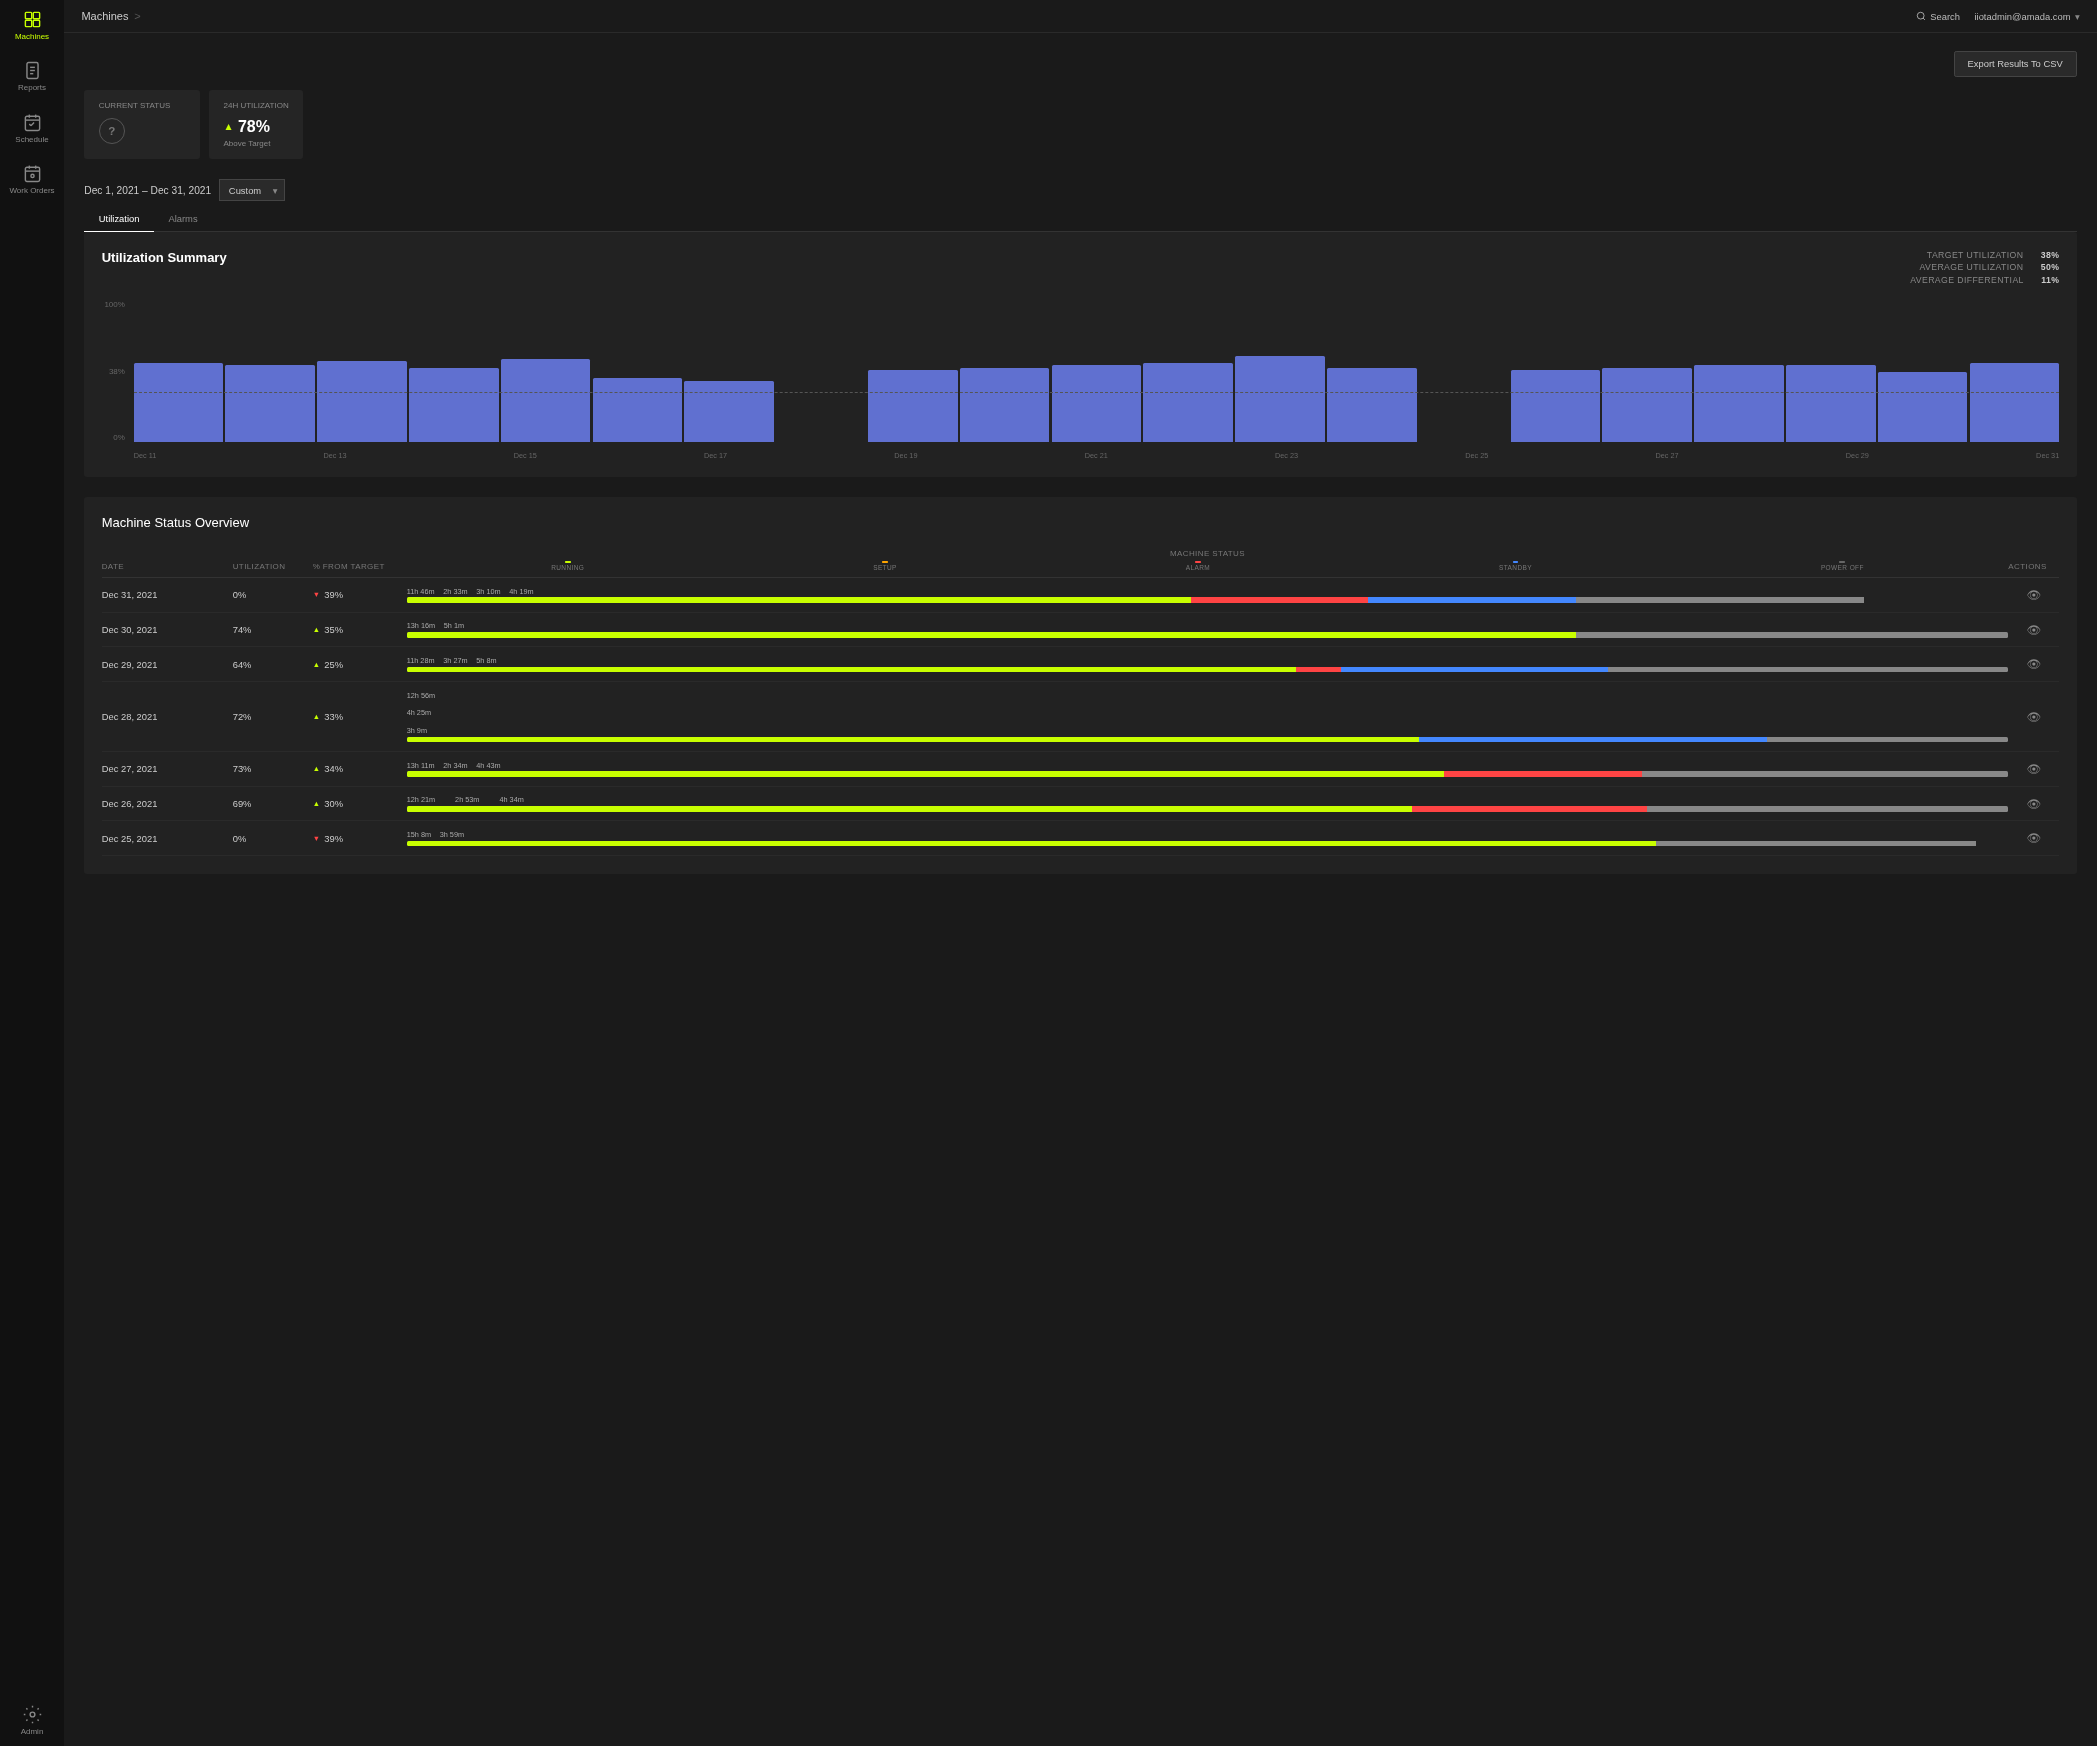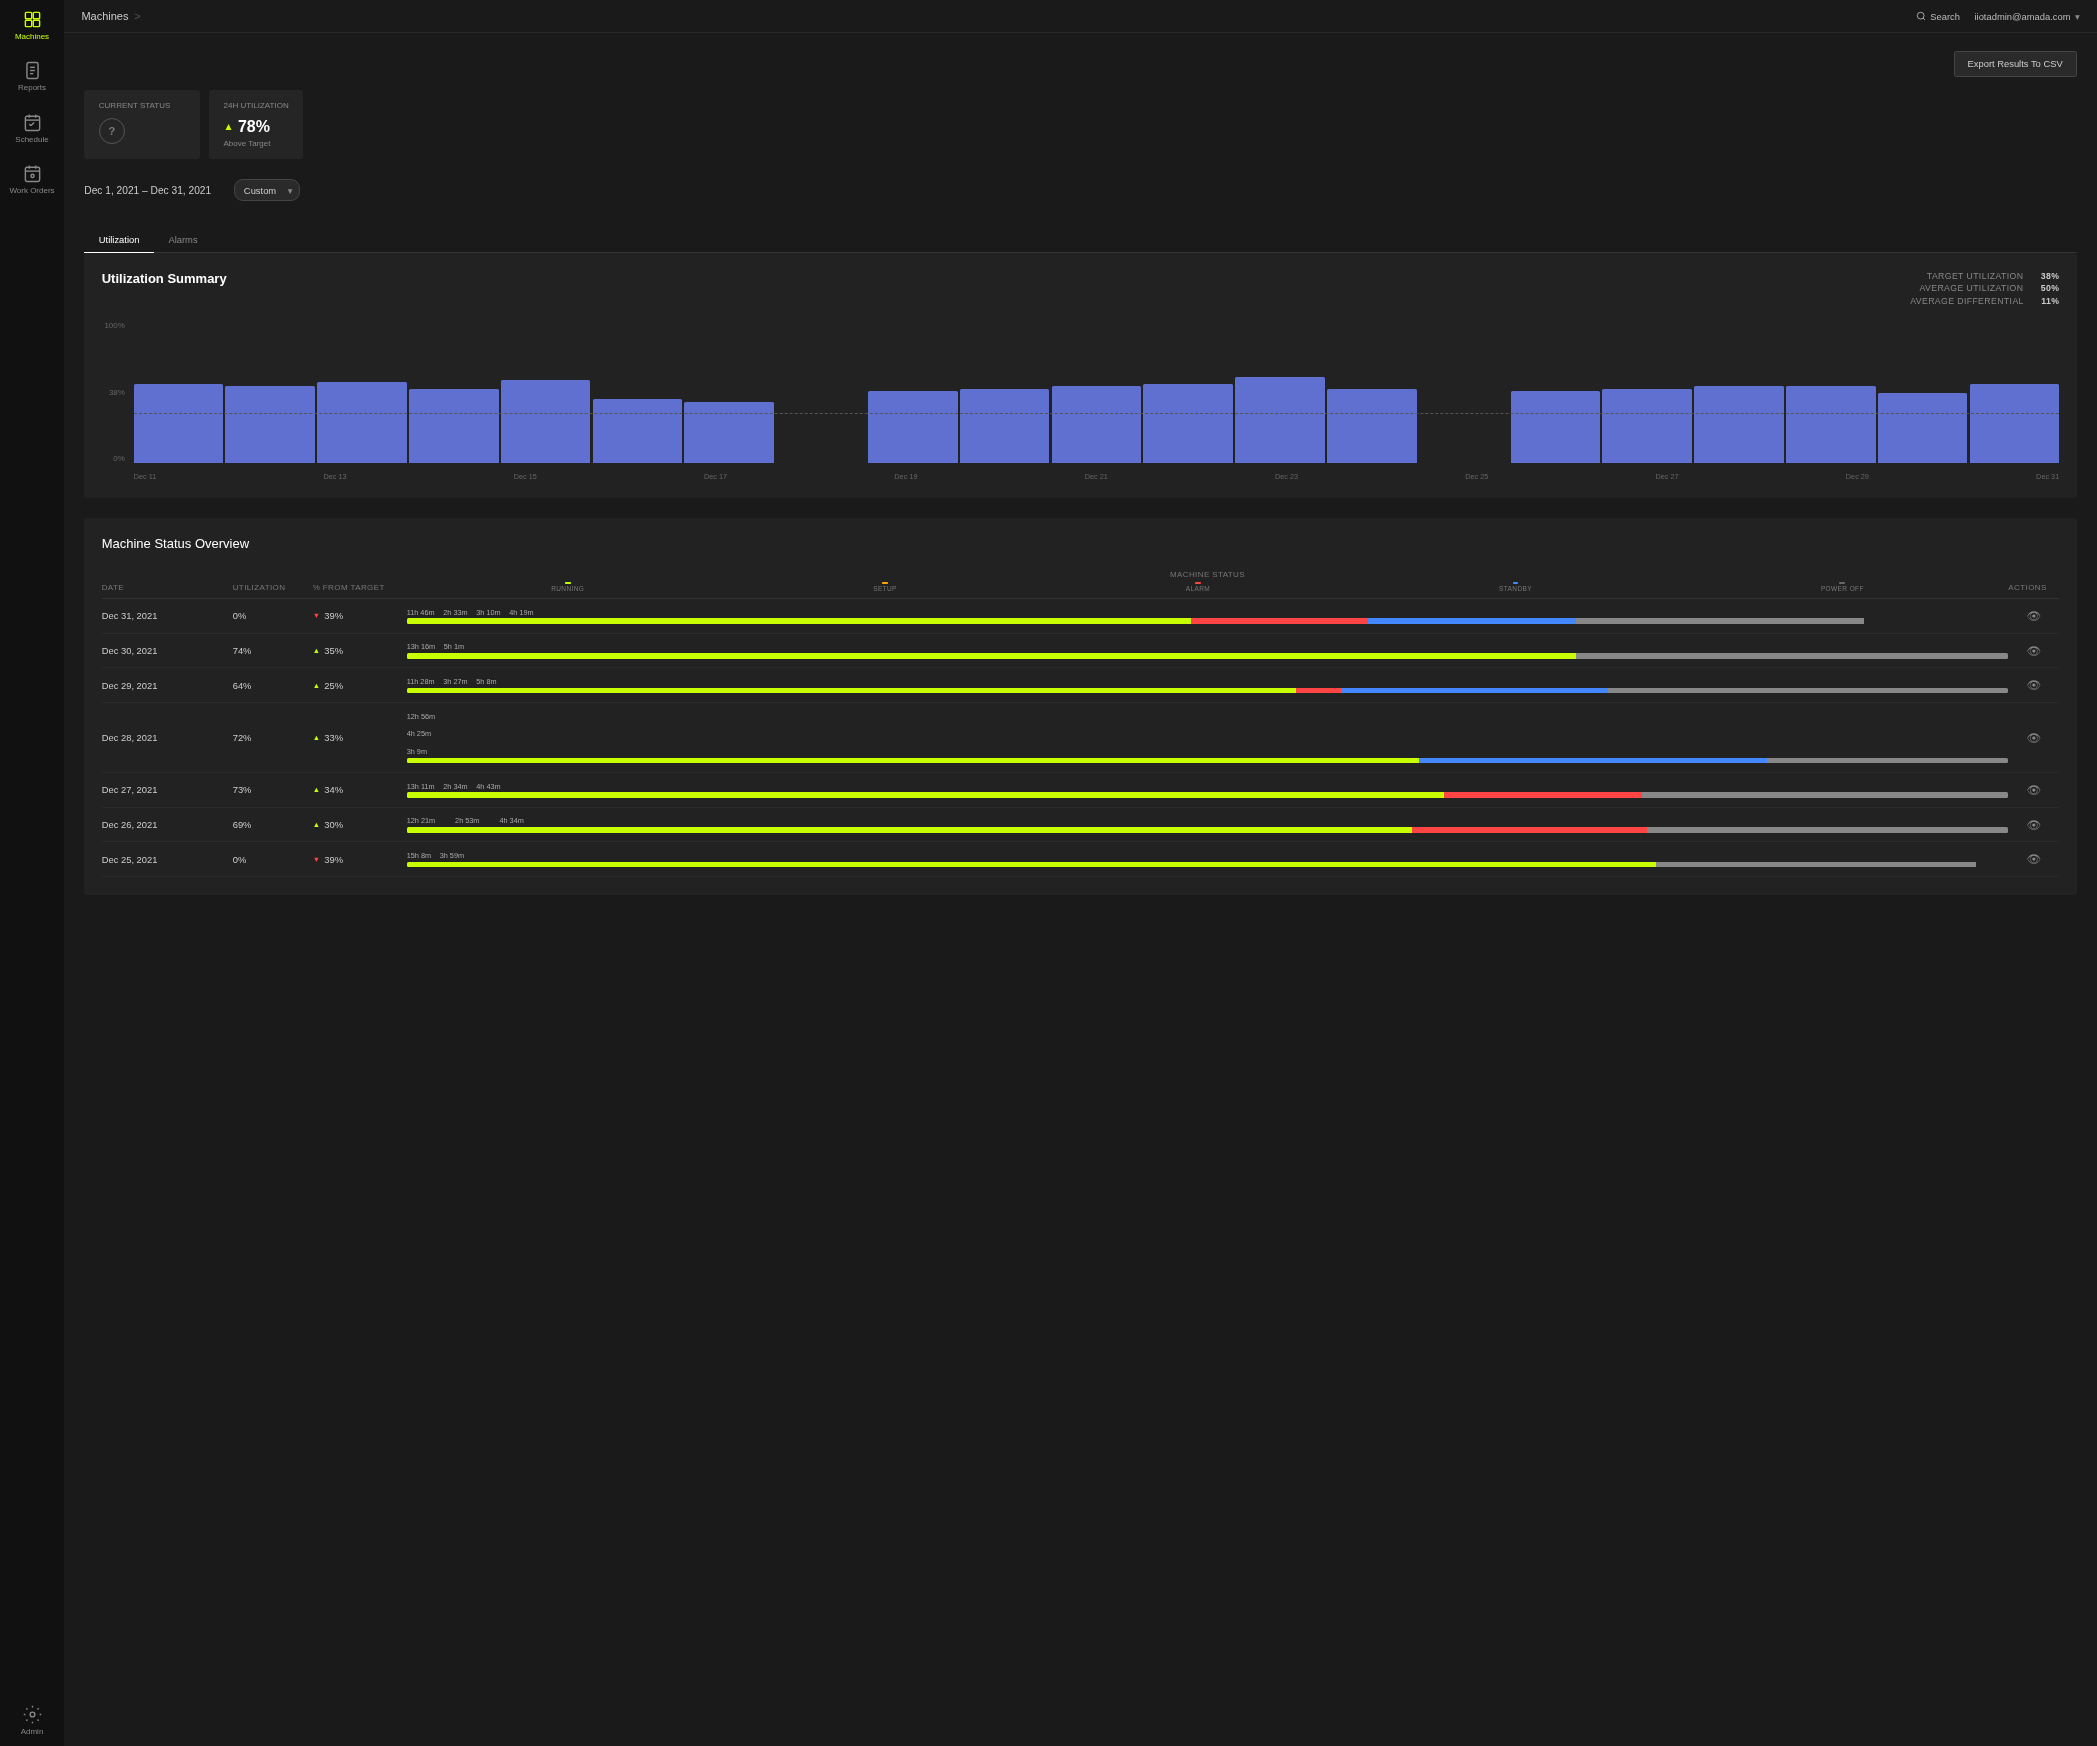--- a/index.html
+++ b/index.html
@@ -34,23 +34,23 @@
     .status-row { display: flex; gap: 8.7px; margin-bottom: 20.3px; }
     .status-card { background: #252525; border-radius: 2.9px; padding: 11.6px 14.5px; min-width: 116px; }
     .status-card-title { font-size: 8px; color: #888; margin-bottom: 7.3px; text-transform: uppercase; }
     .status-icon { width: 26px; height: 26px; border-radius: 50%; border: 1.5px solid #555; display: flex; align-items: center; justify-content: center; color: #777; font-size: 11.6px; font-weight: bold; }
     .utilization-card { background: #252525; border-radius: 2.9px; padding: 11.6px 14.5px; }
     .util-value { display: flex; align-items: center; gap: 4.4px; font-size: 16px; color: #fff; font-weight: 600; }
     .util-arrow-up { color: #c8ff00; font-size: 10.2px; }
     .util-label { font-size: 8px; color: #888; margin-top: 2.9px; }
 
     
-    .filter-row { display: flex; align-items: center; gap: 23px; margin-bottom: 25px; }
+    .filter-row { display: flex; align-items: center; gap: 8px; margin-bottom: 4px; }
     .date-range { font-size: 10.2px; color: #ccc; }
-    .custom-select { background: #2a2a2a; border: 0.7px solid #444; color: #ccc; padding: 4.4px 22px 4.4px 8.7px; font-size: 9.4px; cursor: pointer; border-radius: 9px; appearance: none; position: relative; }
+    .custom-select { background: #2a2a2a; border: 0.7px solid #444; color: #ccc; padding: 4.4px 22px 4.4px 8.7px; font-size: 9.4px; cursor: pointer; border-radius: 0; appearance: none; position: relative; }
     .select-wrap { position: relative; display: inline-block; }
     .select-wrap::after { content: '▾'; position: absolute; right: 7.3px; top: 50%; transform: translateY(-50%); color: #888; pointer-events: none; }
 
     
     .tabs { display: flex; gap: 0; margin-bottom: 0; border-bottom: 0.7px solid #333; }
     .tab { padding: 7.3px 14.5px; font-size: 9.4px; cursor: pointer; color: #888; border-bottom: 1.5px solid transparent; margin-bottom: -0.7px; }
     .tab.active { color: #fff; border-bottom: 1.5px solid #fff; }
 
     
     .chart-section { background: #222; border-radius: 2.9px; padding: 17.4px; margin-bottom: 20.3px; }

